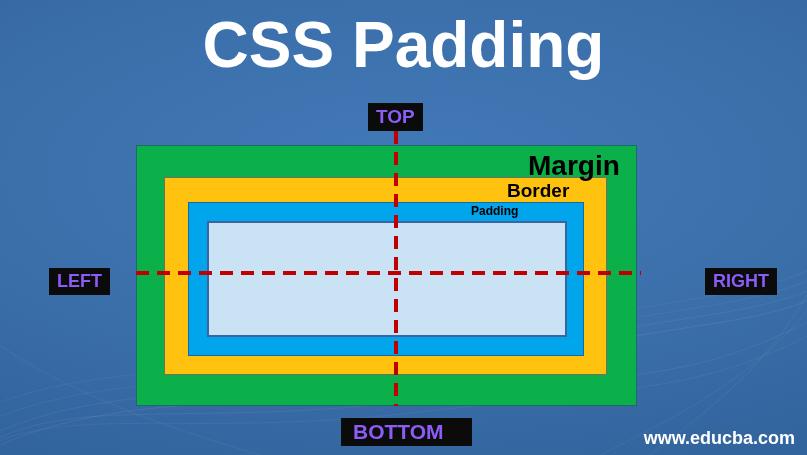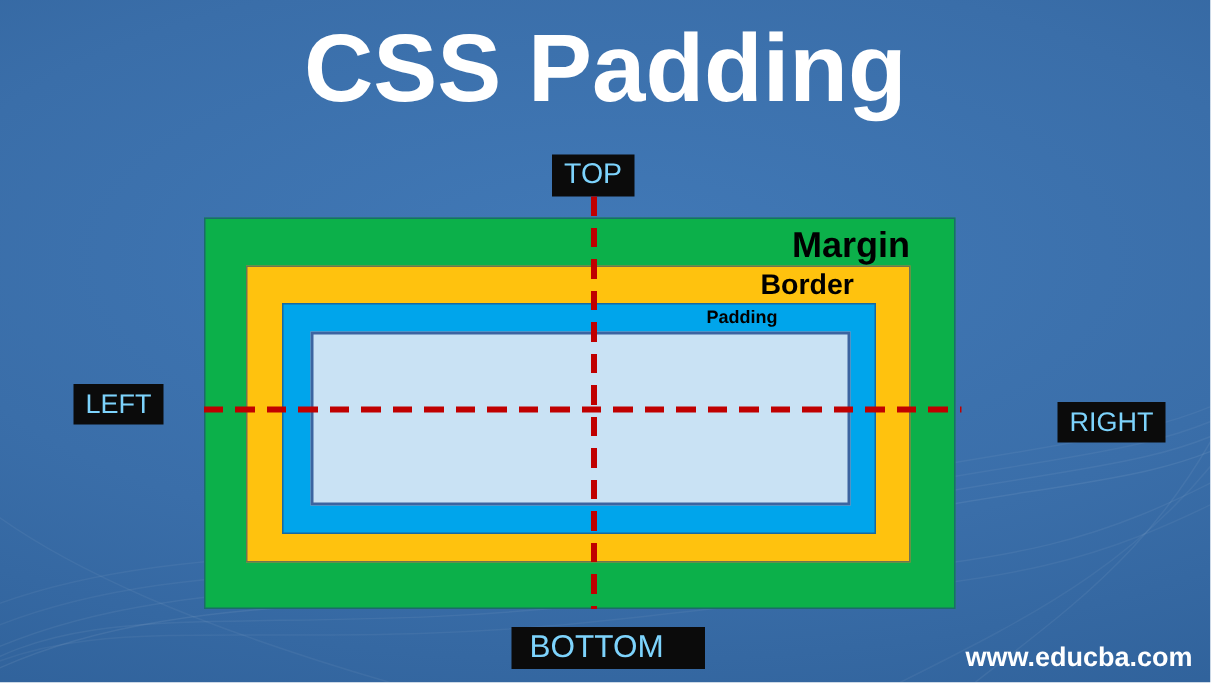--- a/index.html
+++ b/index.html
@@ -25,48 +25,48 @@
     text-align: center;
     color: #ffffff;
     font-size: 64px;
     font-weight: bold;
     letter-spacing: 0px;
     line-height: 1.1;
   }
   .side-label {
     position: absolute;
     background: #0b0b0b;
-    color: #7dd3fc;
-    font-weight: normal;
+    color: #8b5cf6;
+    font-weight: bold;
     font-size: 19px;
     line-height: 1;
     padding: 4px 8px 5px 8px;
     white-space: nowrap;
   }
   .side-label.top    { left: 368px; top: 103px; }
   .side-label.bottom { left: 341px; top: 418px; font-size: 21px; padding: 3px 28px 4px 12px; }
-  .side-label.left   { left: 49px;  top: 256px; font-size: 18px; }
+  .side-label.left   { left: 49px;  top: 268px; font-size: 18px; }
   .side-label.right  { left: 705px; top: 268px; font-size: 18px; }
   .box {
     position: absolute;
     border: 1px solid rgba(36, 72, 122, 0.65);
     box-sizing: border-box;
   }
   .box.margin  { left: 136px; top: 145px; width: 501px; height: 261px; }
   .box.border  { left: 164px; top: 177px; width: 443px; height: 198px; }
   .box.padding { left: 188px; top: 202px; width: 396px; height: 154px; }
   .box.content { left: 207px; top: 221px; width: 360px; height: 116px; border: 2px solid #3c64a0; }
   .layer-label {
     position: absolute;
     color: #000000;
     font-weight: bold;
     line-height: 1;
     white-space: nowrap;
   }
-  .layer-label.margin  { left: 528px; top: 152px; font-size: 24px; }
+  .layer-label.margin  { left: 528px; top: 152px; font-size: 28px; }
   .layer-label.border  { left: 507px; top: 181px; font-size: 19px; }
   .layer-label.padding { left: 471px; top: 205px; font-size: 12px; }
   .layer-label.content { left: 416px; top: 243px; font-size: 22px; }
   .guide-line { position: absolute; }
   .guide-line.h {
     left: 136px; top: 271px; width: 505px; height: 4px;
     background: repeating-linear-gradient(90deg, #c00000 0 13px, transparent 13px 21px);
   }
   .guide-line.v {
     left: 394px; top: 131px; width: 4px; height: 275px;

